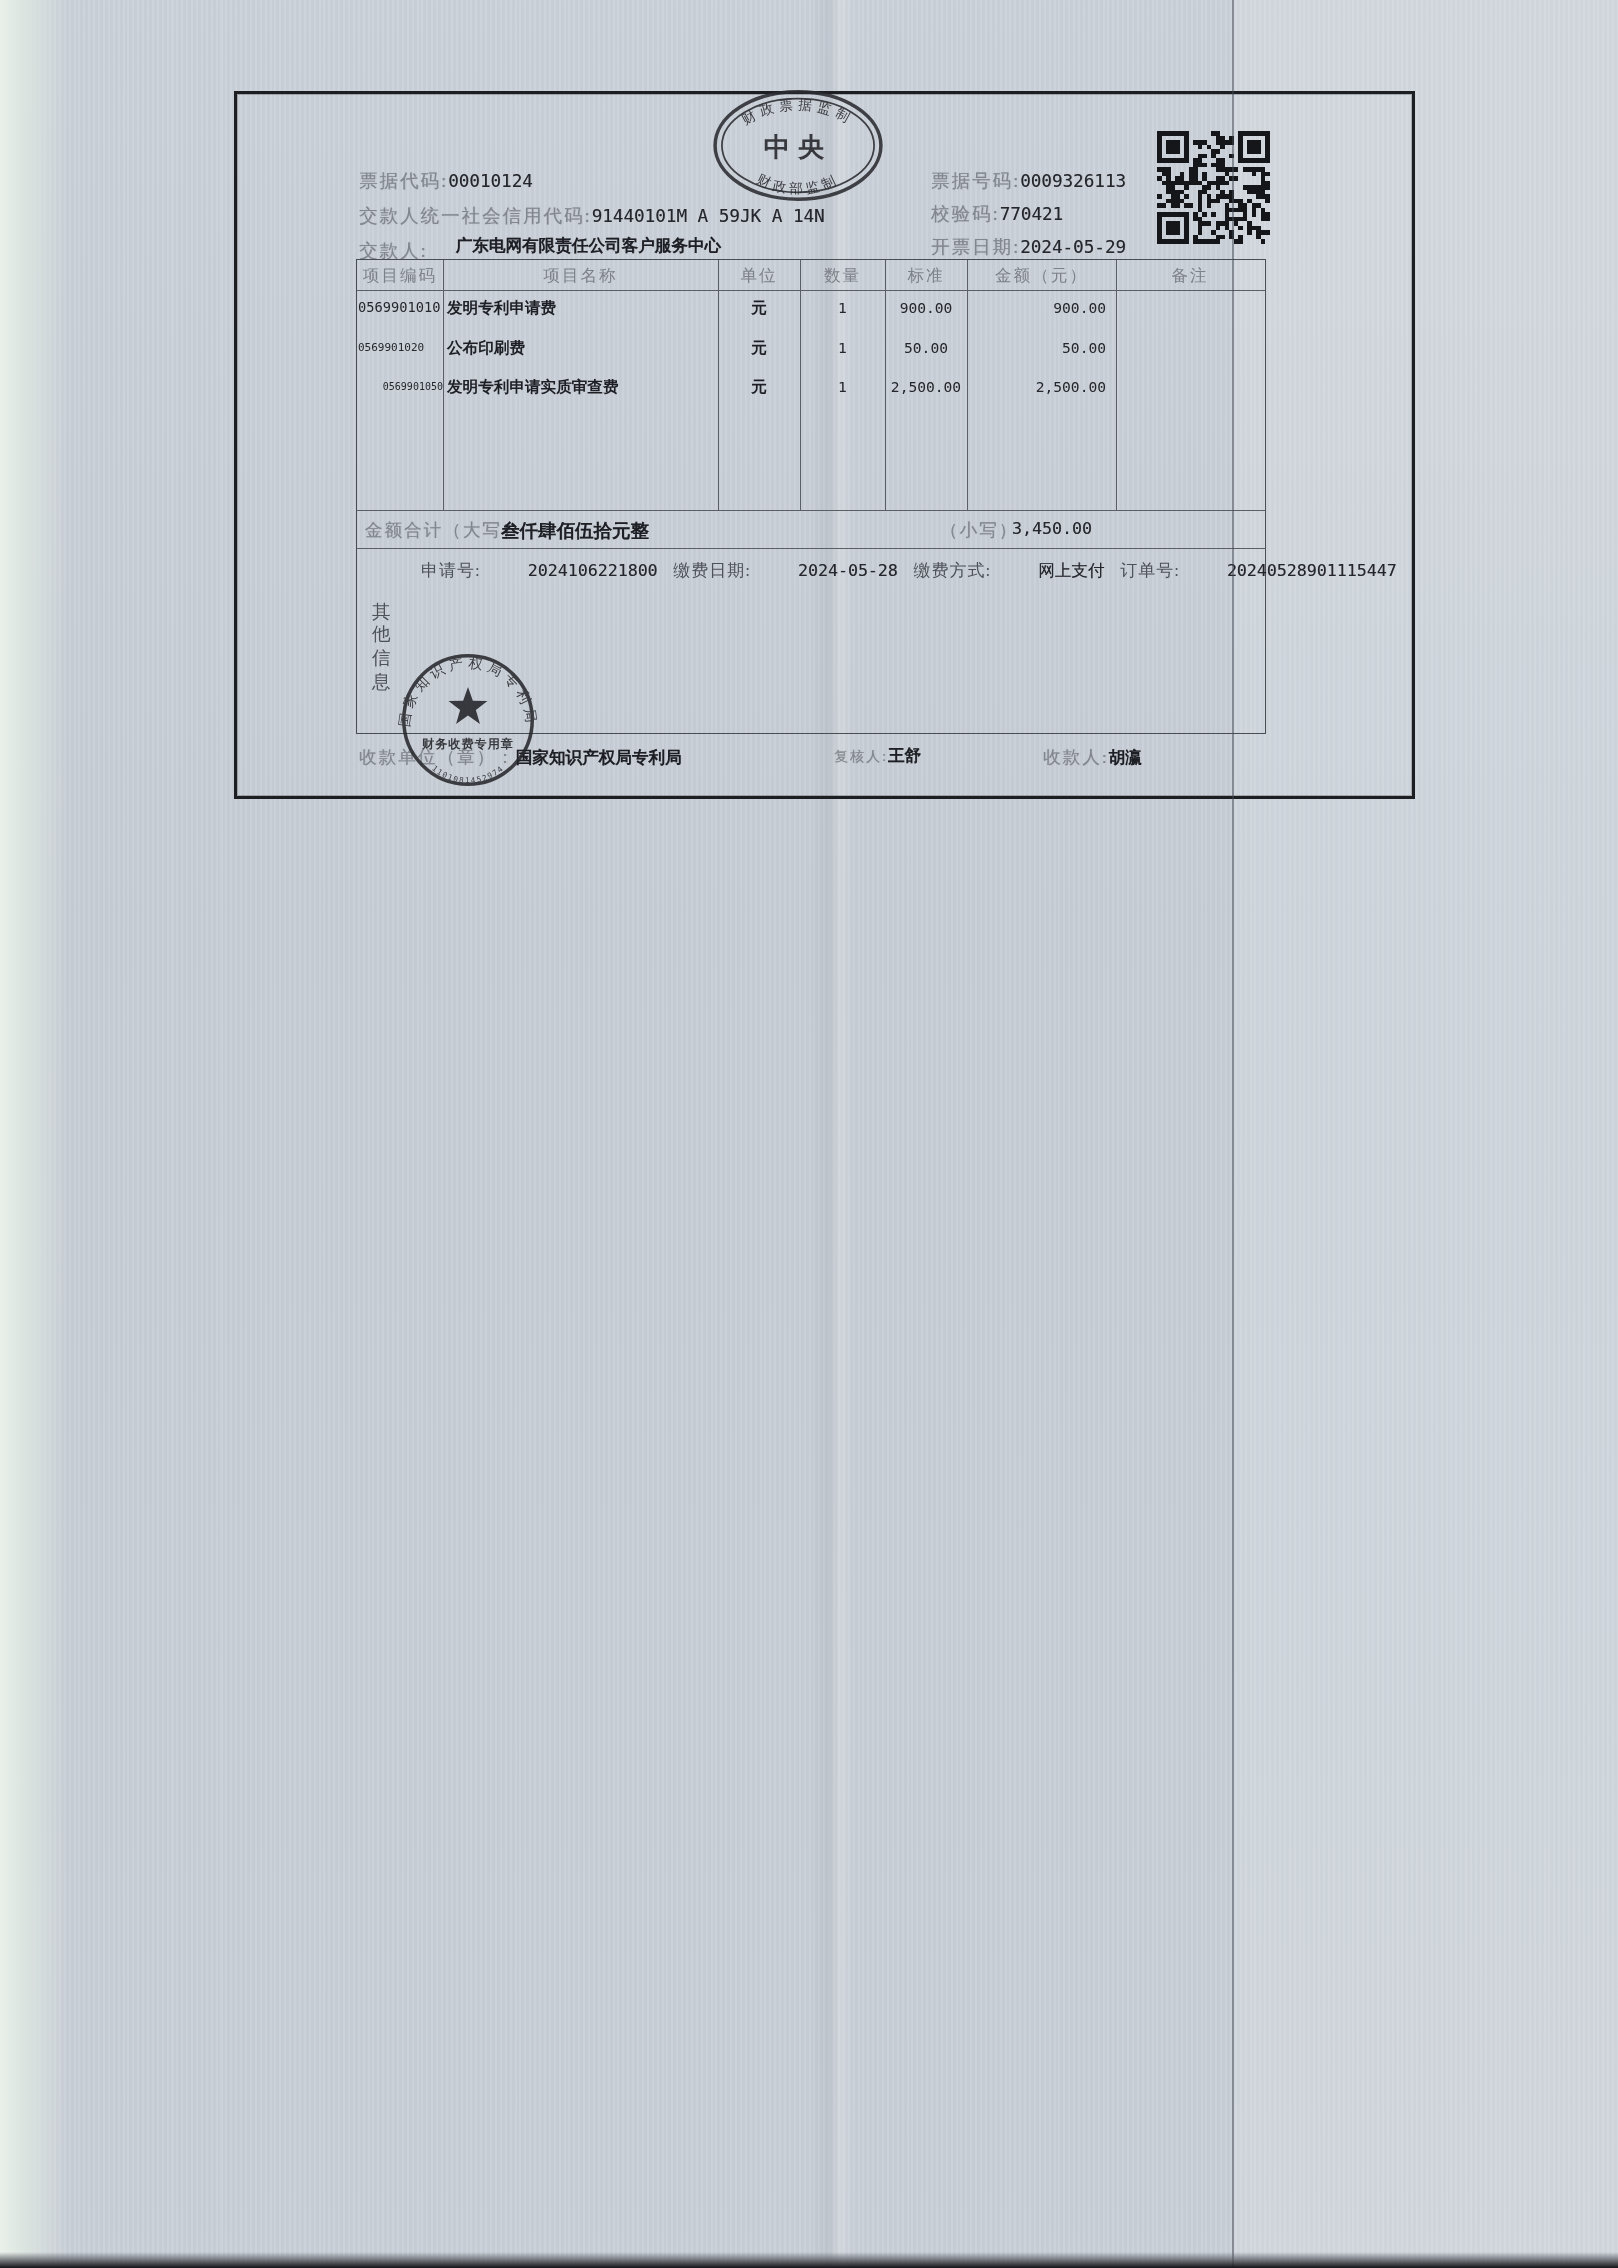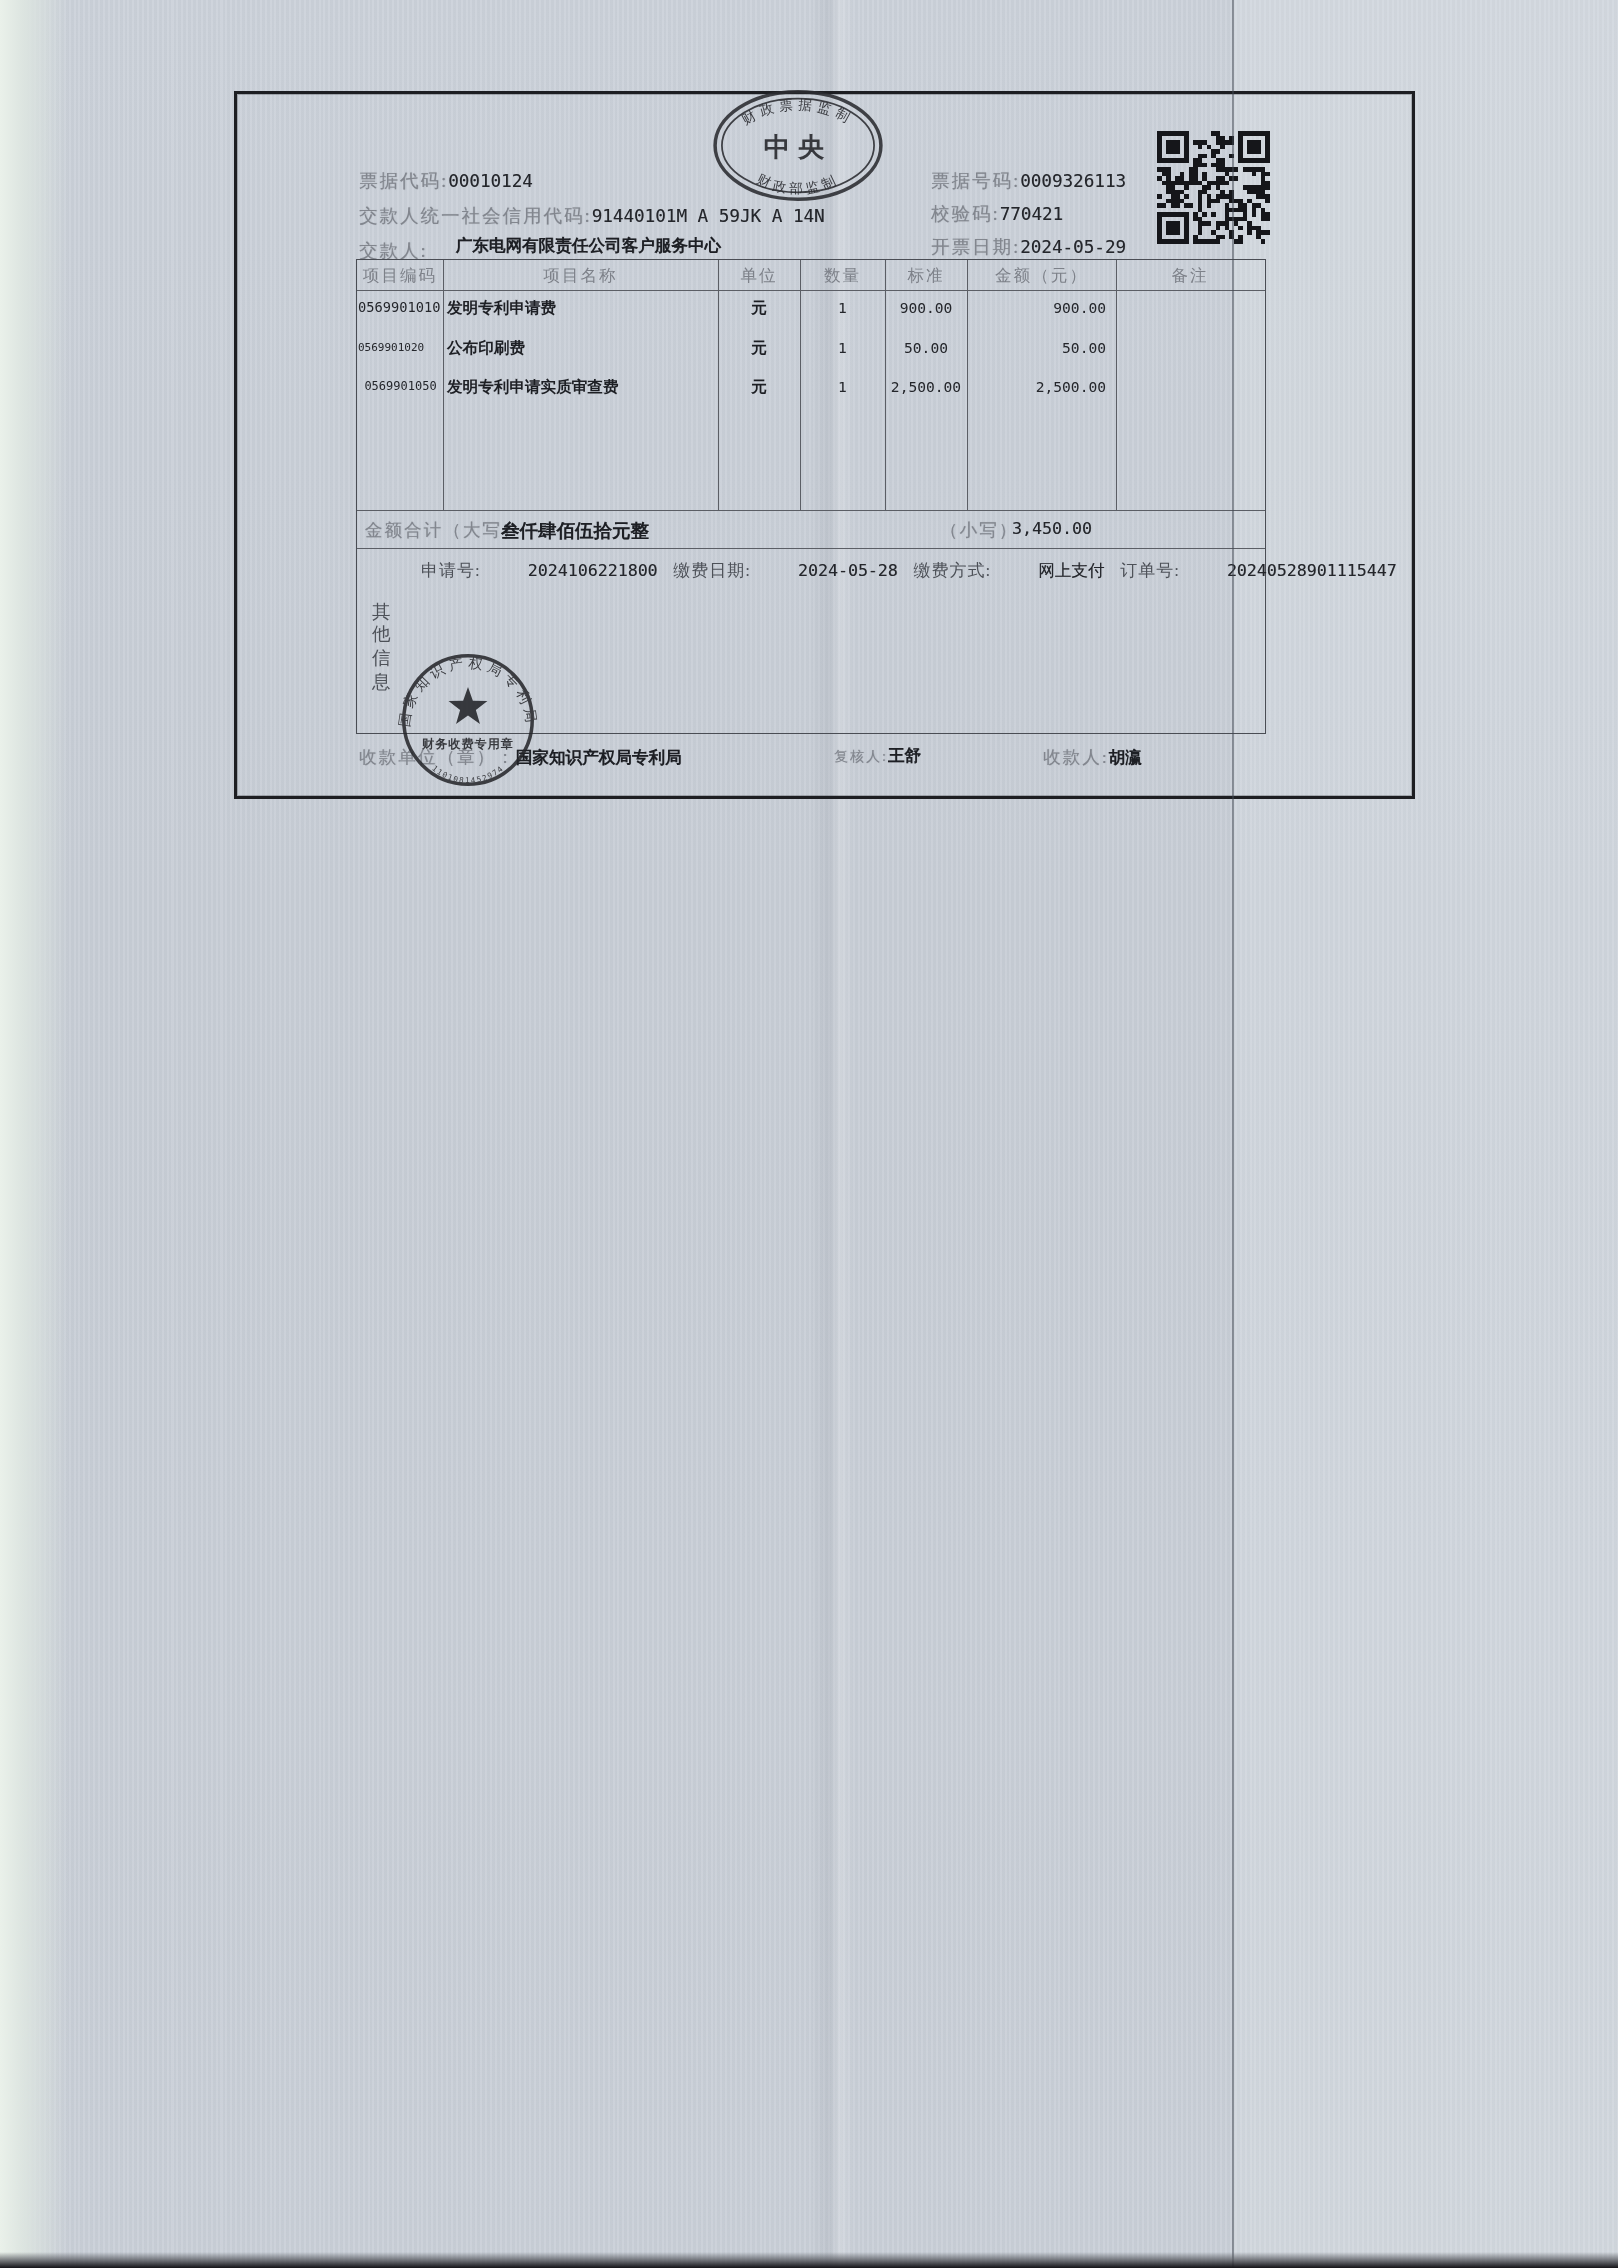--- a/index.html
+++ b/index.html
@@ -167,21 +167,21 @@
           <div class="cell num" style="left: 528px; top: 36px; width: 82px; text-align: center;">900.00</div>
           <div class="cell num" style="left: 610px; top: 36px; width: 139px; text-align: right;">900.00</div>
           <div class="cell num" style="left: 759px; top: 36px; width: 148px; text-align: center;"></div>
           <div class="cell num" style="left: 1px; top: 76px; width: 85px; text-align: left; font-size: 11px;">0569901020</div>
           <div class="cell cn" style="left: 90px; top: 76px; width: 267px; text-align: left;">公布印刷费</div>
           <div class="cell cn" style="left: 361px; top: 76px; width: 82px; text-align: center;">元</div>
           <div class="cell num" style="left: 443px; top: 76px; width: 85px; text-align: center;">1</div>
           <div class="cell num" style="left: 528px; top: 76px; width: 82px; text-align: center;">50.00</div>
           <div class="cell num" style="left: 610px; top: 76px; width: 139px; text-align: right;">50.00</div>
           <div class="cell num" style="left: 759px; top: 76px; width: 148px; text-align: center;"></div>
-          <div class="cell num" style="left: 1px; top: 115px; width: 85px; text-align: center; font-size: 12px;">0569901050</div>
+          <div class="cell num" style="left: 1px; top: 115px; width: 85px; text-align: right; font-size: 10px;">0569901050</div>
           <div class="cell cn" style="left: 90px; top: 115px; width: 267px; text-align: left;">发明专利申请实质审查费</div>
           <div class="cell cn" style="left: 361px; top: 115px; width: 82px; text-align: center;">元</div>
           <div class="cell num" style="left: 443px; top: 115px; width: 85px; text-align: center;">1</div>
           <div class="cell num" style="left: 528px; top: 115px; width: 82px; text-align: center;">2,500.00</div>
           <div class="cell num" style="left: 610px; top: 115px; width: 139px; text-align: right;">2,500.00</div>
           <div class="cell num" style="left: 759px; top: 115px; width: 148px; text-align: center;"></div>
         </div>
 
       <div class="totalrow">
         <span class="lbl" style="position:absolute; left:7.8px; top:7.8px; font-size:17.6px;">金额合计（大写）</span>

